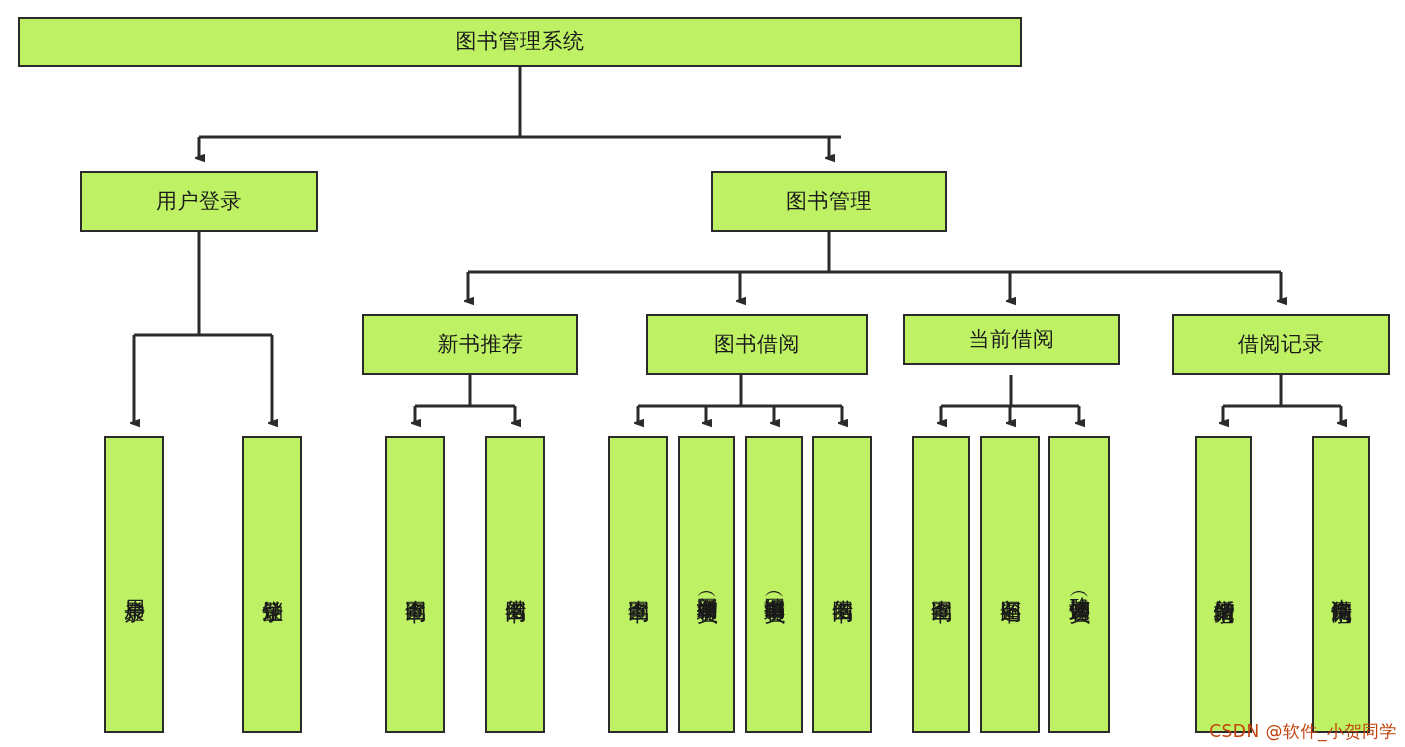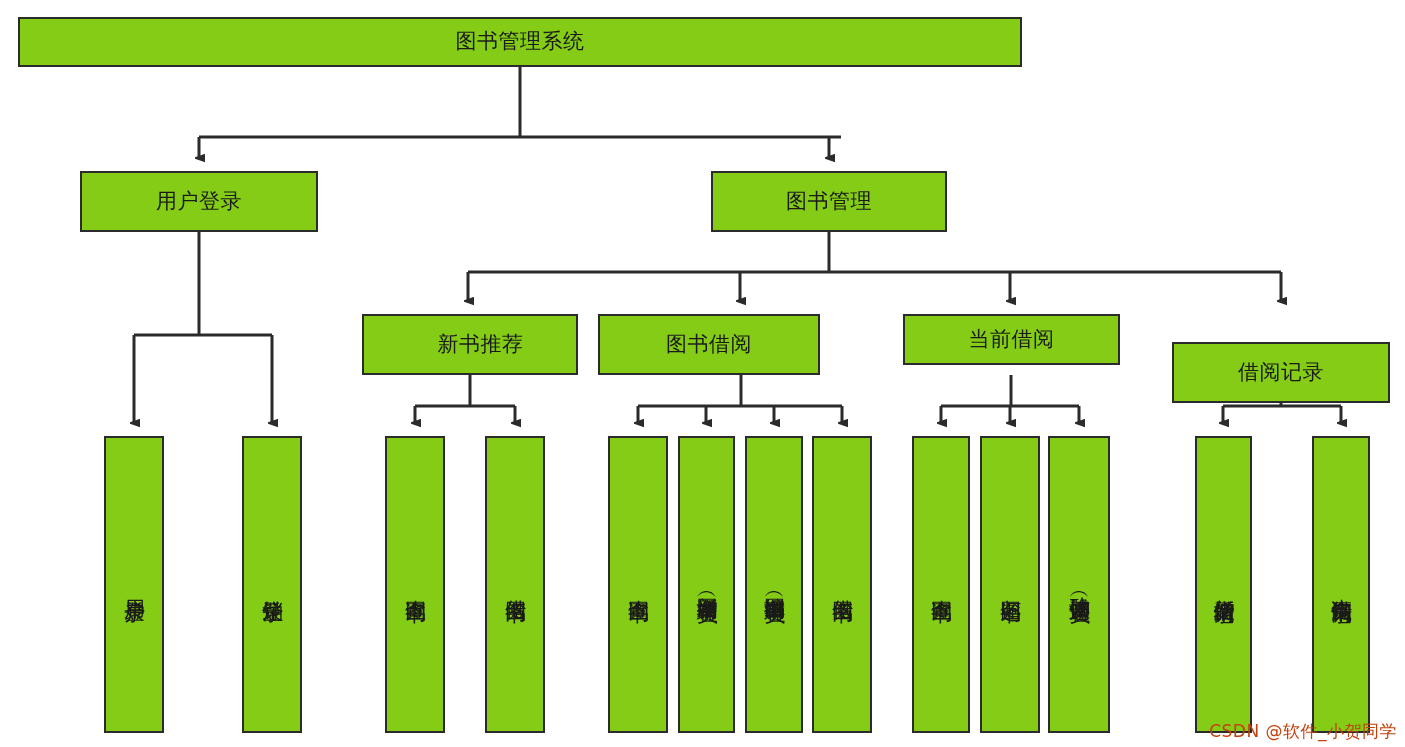--- a/index.html
+++ b/index.html
@@ -23,21 +23,21 @@
     left: 0;
     top: 0;
     width: 1405px;
     height: 747px;
     pointer-events: none;
   }
   .node {
     position: absolute;
     box-sizing: border-box;
     border: 2px solid #2b2b2b;
-    background: #84cc16;
+    background: #bef264;
     display: flex;
     align-items: center;
     justify-content: center;
     color: #1a1a1a;
     line-height: 1.12;
   }
   .node.h {
     font-size: 21px;
     letter-spacing: 0.5px;
     white-space: nowrap;
@@ -127,27 +127,27 @@
   <div class="node h" style="left:80px; top:171px; width:238px; height:61px;">
     <span>用户登录</span>
   </div>
   <div class="node h" style="left:711px; top:171px; width:236px; height:61px;font-family:Liberation Serif, serif;">
     <span>图书管理</span>
   </div>
 
   <div class="node h" style="left:362px; top:314px; width:216px; height:61px;padding-left:21px;">
     <span>新书推荐</span>
   </div>
-  <div class="node h" style="left:598px; top:314px; width:222px; height:61px;">
+  <div class="node h" style="left:646px; top:314px; width:222px; height:61px;">
     <span>图书借阅</span>
   </div>
   <div class="node h" style="left:903px; top:314px; width:217px; height:51px;">
     <span>当前借阅</span>
   </div>
-  <div class="node h" style="left:1172px; top:314px; width:218px; height:61px;margin-top:28px;">
+  <div class="node h" style="left:1172px; top:314px; width:218px; height:61px;">
     <span>借阅记录</span>
   </div>
 
   <div class="node v" style="left:104px; top:436px; width:60px; height:297px;">
     <span class="vtext">用户登录</span>
   </div>
   <div class="node v" style="left:242px; top:436px; width:60px; height:297px;">
     <span class="vtext">注销登录</span>
   </div>
   <div class="node v" style="left:385px; top:436px; width:60px; height:297px;">

